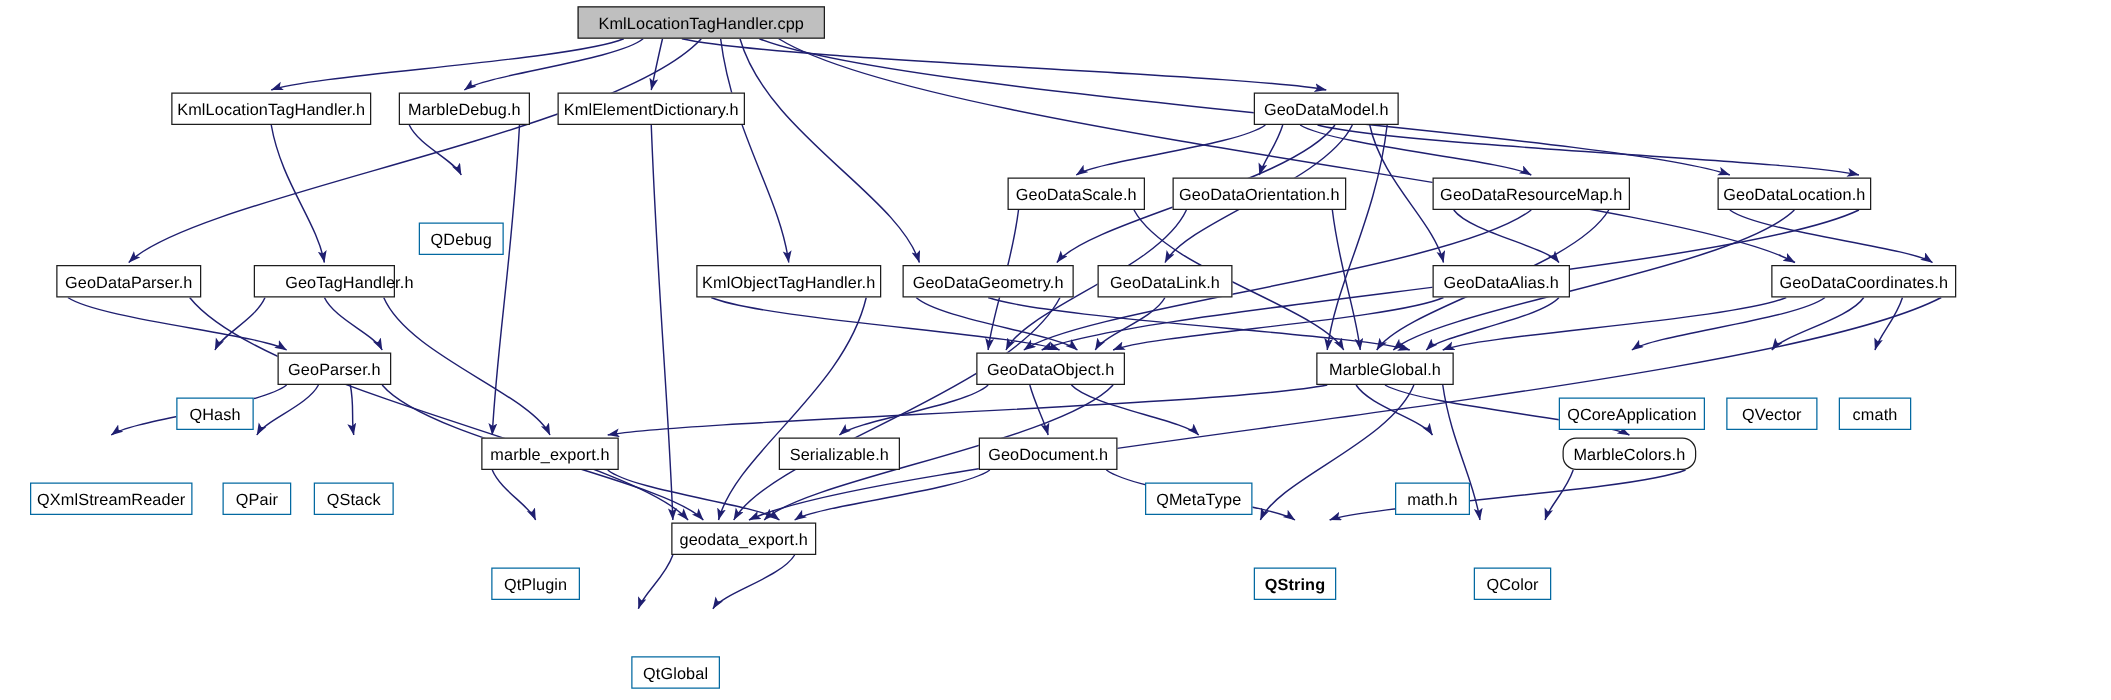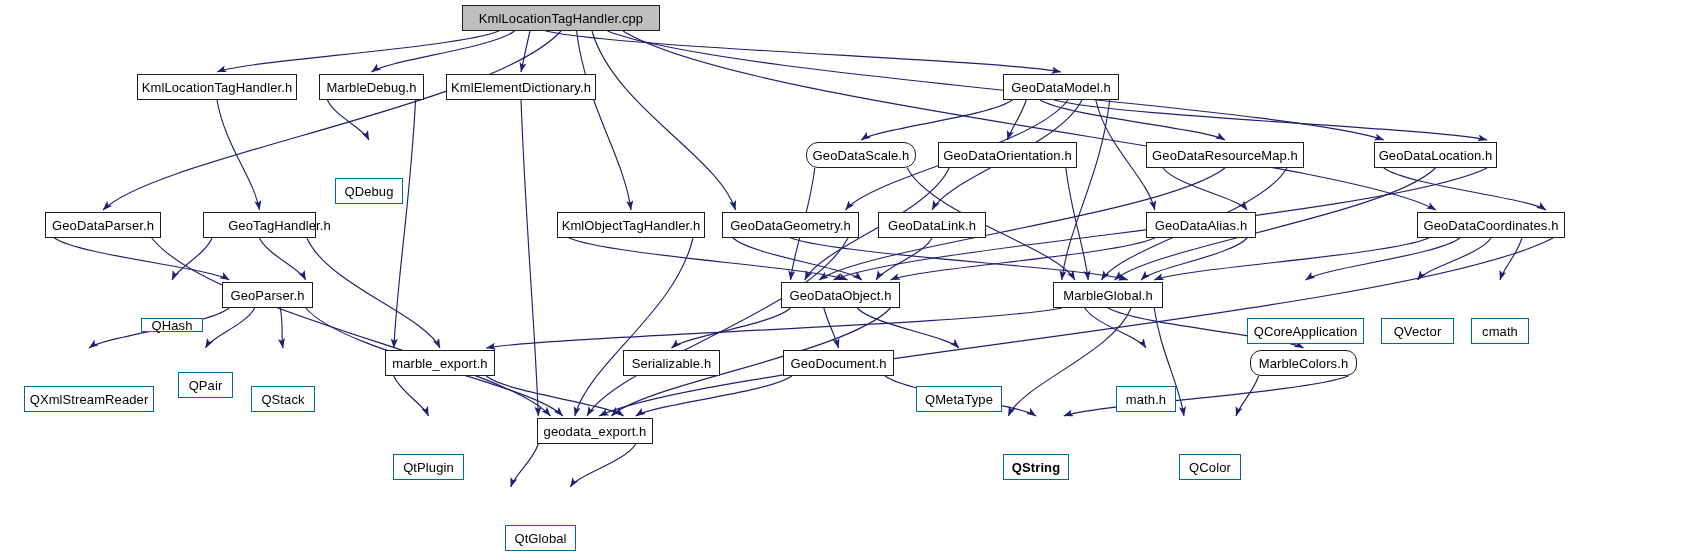--- a/index.html
+++ b/index.html
@@ -143,21 +143,21 @@
       </div>
       <div class="node hdr" style="left: 446px; top: 74px; width: 150px; height: 26px;">
         <span class="node-label">KmlElementDictionary.h</span>
       </div>
       <div class="node hdr" style="left: 1003px; top: 74px; width: 116px; height: 26px;">
         <span class="node-label">GeoDataModel.h</span>
       </div>
       <div class="node lib" style="left: 335px; top: 142px; width: 68px; height: 26px;">
         <span class="node-label">QDebug</span>
       </div>
-      <div class="node hdr" style="left: 806px; top: 142px; width: 110px; height: 26px; border-radius: 12px;">
+      <div class="node hdr" style="left: 806px; top: 142px; width: 110px; height: 26px;">
         <span class="node-label">GeoDataScale.h</span>
       </div>
       <div class="node hdr" style="left: 938px; top: 142px; width: 139px; height: 26px;">
         <span class="node-label">GeoDataOrientation.h</span>
       </div>
       <div class="node hdr" style="left: 1146px; top: 142px; width: 158px; height: 26px;">
         <span class="node-label">GeoDataResourceMap.h</span>
       </div>
       <div class="node hdr" style="left: 1374px; top: 142px; width: 123px; height: 26px;">
         <span class="node-label">GeoDataLocation.h</span>
@@ -176,21 +176,21 @@
       </div>
       <div class="node hdr" style="left: 878px; top: 212px; width: 108px; height: 26px;">
         <span class="node-label">GeoDataLink.h</span>
       </div>
       <div class="node hdr" style="left: 1146px; top: 212px; width: 110px; height: 26px;">
         <span class="node-label">GeoDataAlias.h</span>
       </div>
       <div class="node hdr" style="left: 1417px; top: 212px; width: 148px; height: 26px;">
         <span class="node-label">GeoDataCoordinates.h</span>
       </div>
-      <div class="node lib" style="left: 141px; top: 282px; width: 62px; height: 14px;">
+      <div class="node lib" style="left: 141px; top: 282px; width: 62px; height: 26px;">
         <span class="node-label">QHash</span>
       </div>
       <div class="node hdr" style="left: 222px; top: 282px; width: 91px; height: 26px;">
         <span class="node-label">GeoParser.h</span>
       </div>
       <div class="node hdr" style="left: 781px; top: 282px; width: 119px; height: 26px;">
         <span class="node-label">GeoDataObject.h</span>
       </div>
       <div class="node hdr" style="left: 1053px; top: 282px; width: 110px; height: 26px;">
         <span class="node-label">MarbleGlobal.h</span>
@@ -200,21 +200,21 @@
       </div>
       <div class="node lib" style="left: 1381px; top: 282px; width: 73px; height: 26px;">
         <span class="node-label">QVector</span>
       </div>
       <div class="node lib" style="left: 1471px; top: 282px; width: 58px; height: 26px;">
         <span class="node-label">cmath</span>
       </div>
       <div class="node lib" style="left: 24px; top: 350px; width: 130px; height: 26px; text-align: center;">
         <span class="node-label">QXmlStreamReader</span>
       </div>
-      <div class="node lib" style="left: 178px; top: 336px; width: 55px; height: 26px;">
+      <div class="node lib" style="left: 178px; top: 350px; width: 55px; height: 26px;">
         <span class="node-label">QPair</span>
       </div>
       <div class="node lib" style="left: 251px; top: 350px; width: 64px; height: 26px;">
         <span class="node-label">QStack</span>
       </div>
       <div class="node hdr" style="left: 385px; top: 350px; width: 110px; height: 26px;">
         <span class="node-label">marble_export.h</span>
       </div>
       <div class="node hdr" style="left: 623px; top: 350px; width: 97px; height: 26px;">
         <span class="node-label">Serializable.h</span>

